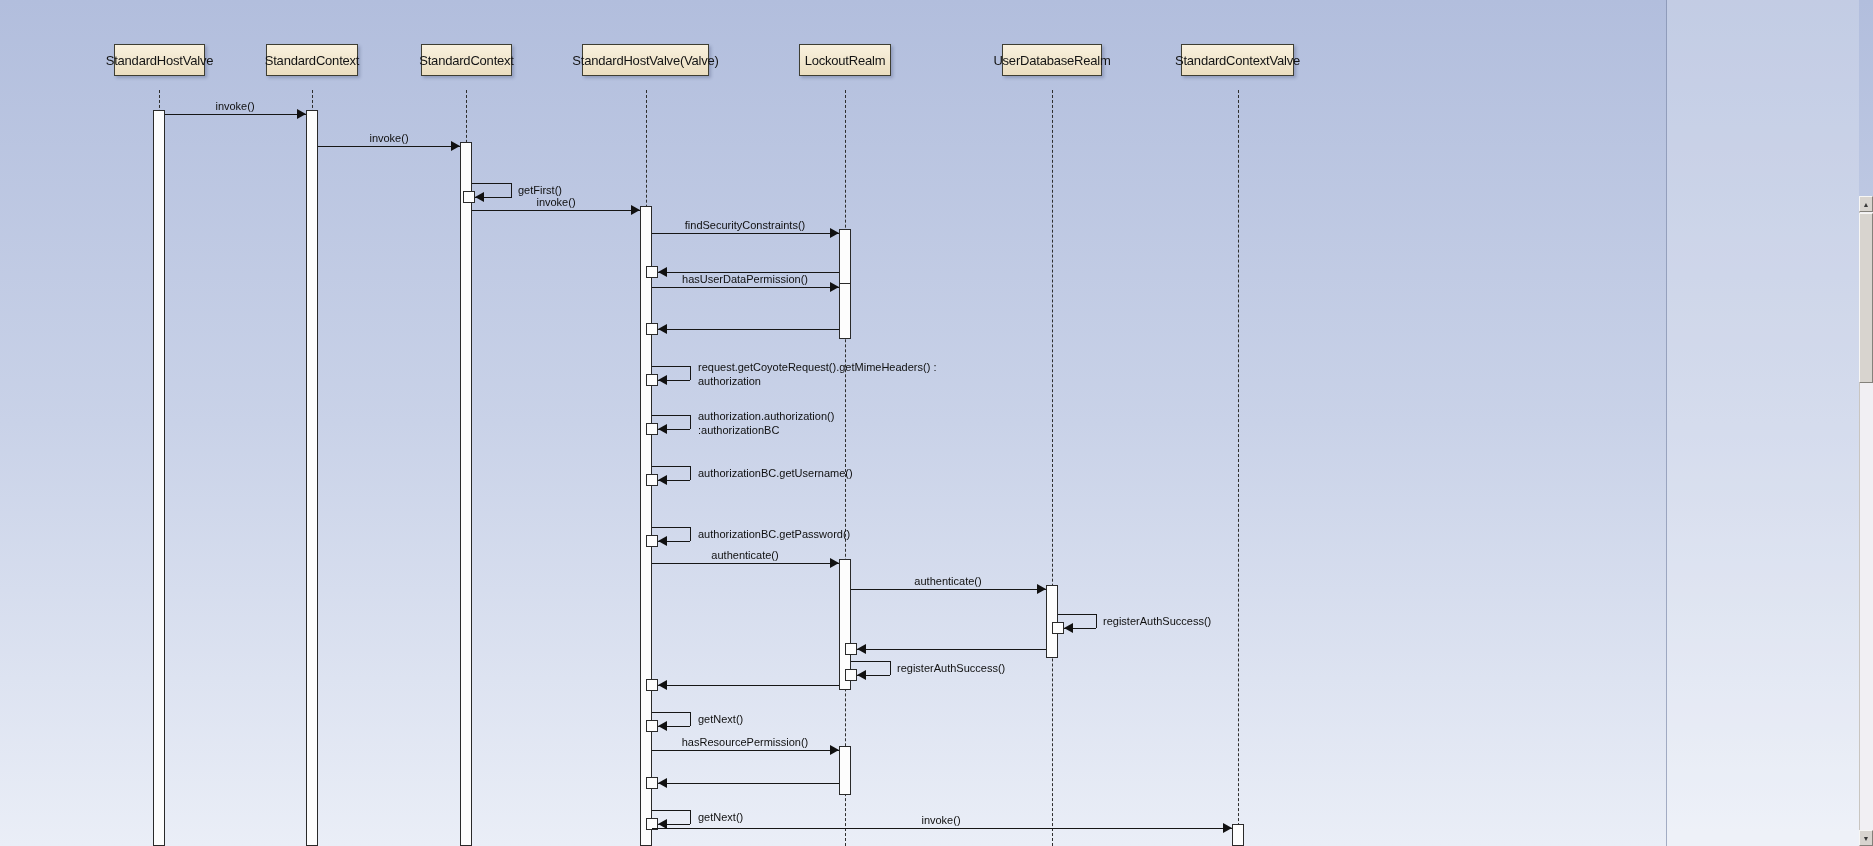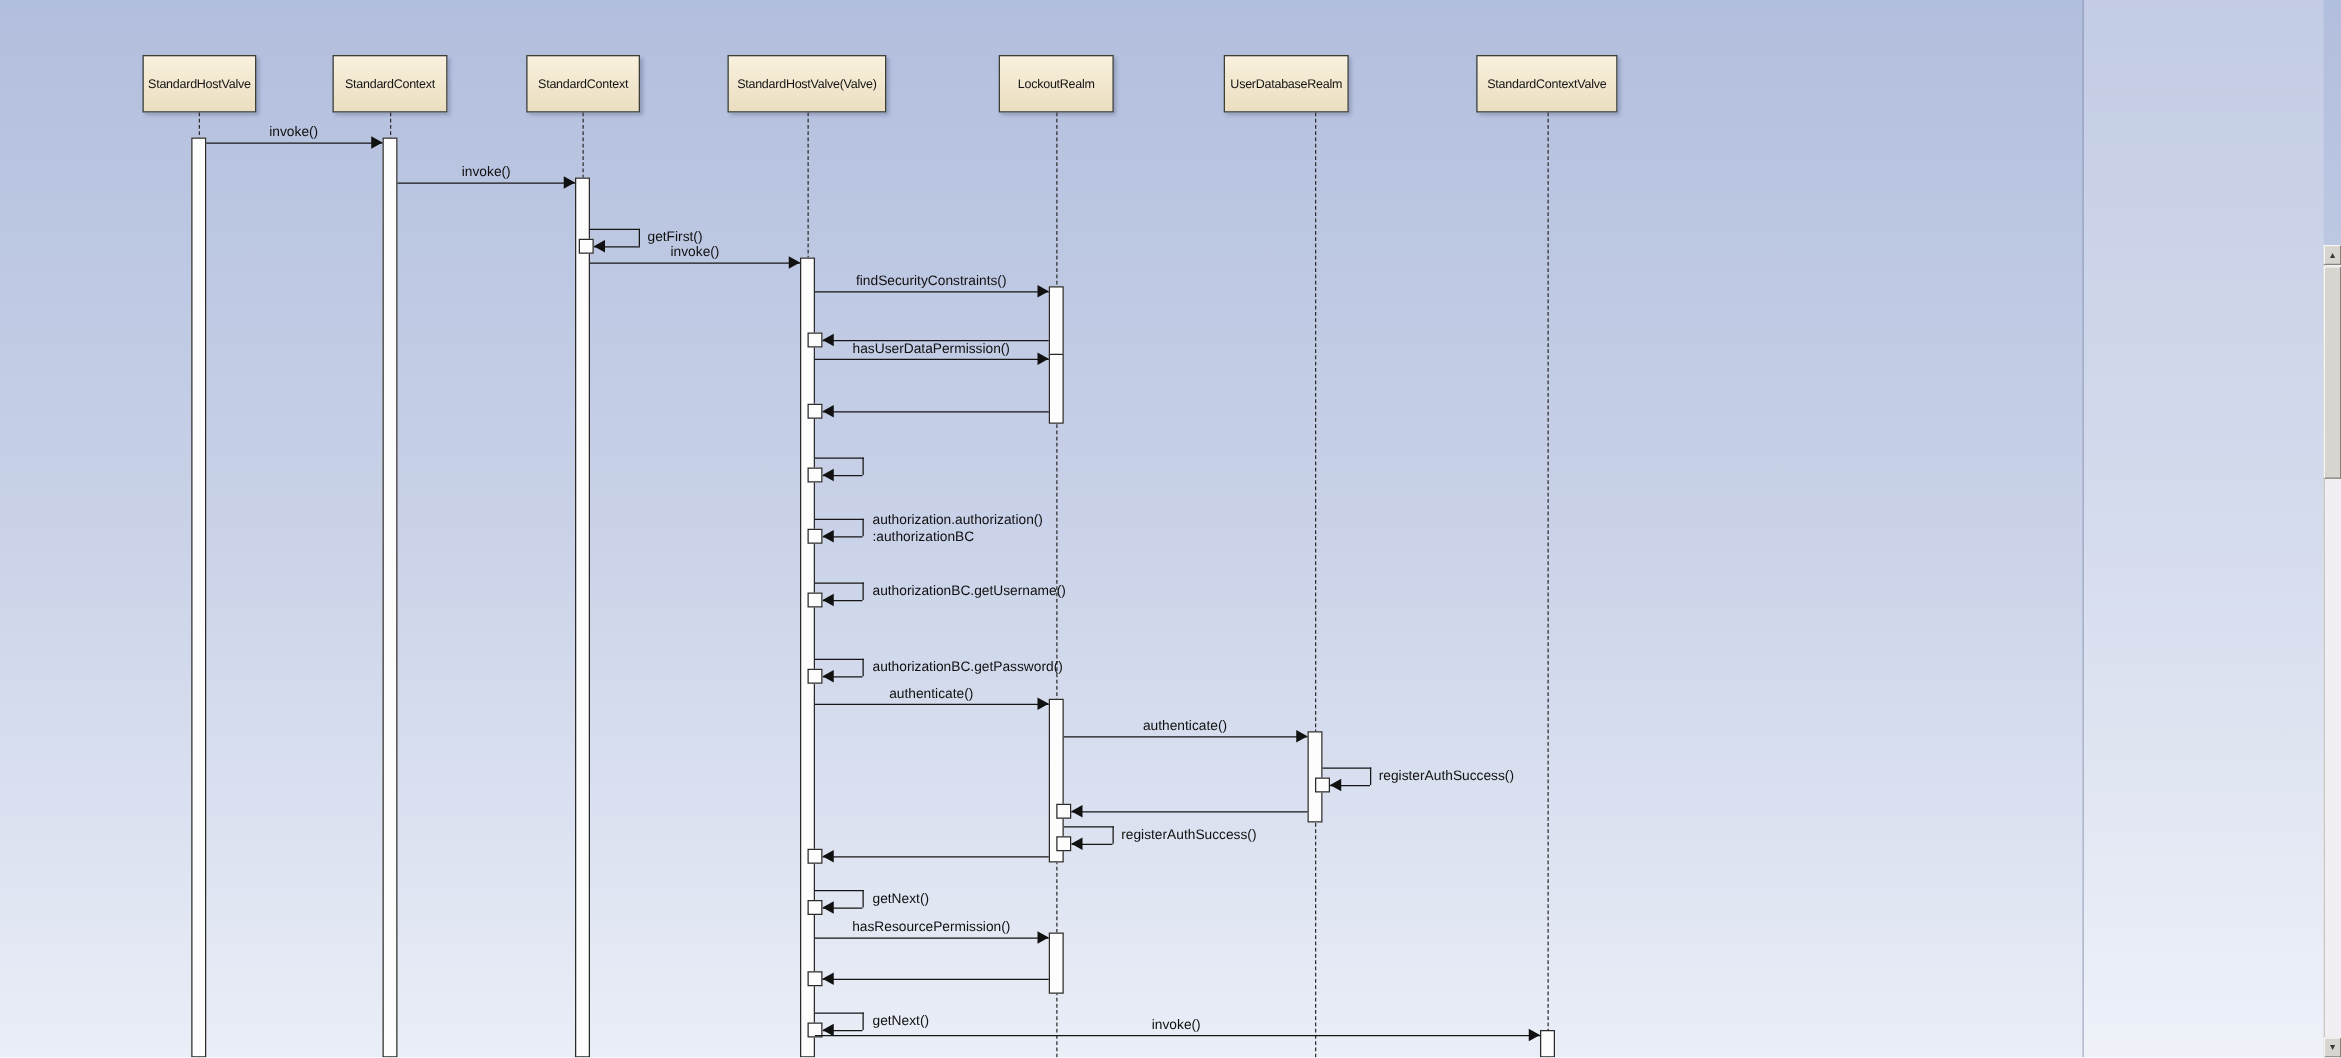--- a/index.html
+++ b/index.html
@@ -9,24 +9,24 @@
   .canvas { position:relative; width:1873px; height:846px; overflow:hidden;
     background: linear-gradient(to bottom, #b2bedd 0%, #c9d2e8 50%, #eaeef7 100%); }
 
   .page-divider { position:absolute; top:0; height:846px; width:0;
     border-left:1px solid rgba(125,136,168,0.65); }
   .page-right-overlay { position:absolute; top:0; height:846px;
     background: rgba(255,255,255,0.22); }
 
   .ll { position:absolute; width:0; border-left:1px dashed #2e2e2e; }
 
-  .head { position:absolute; top:44px; height:46px; border:1px solid #3e3e33;
+  .head { position:absolute; top:44px; height:32px; border:1px solid #3e3e33;
     background: linear-gradient(#f9f1de, #ebdec0);
     display:flex; align-items:center; justify-content:center;
-    font-size:10px; letter-spacing:-0.2px; color:#141414; white-space:nowrap;
+    font-size:13px; letter-spacing:-0.2px; color:#141414; white-space:nowrap;
     box-shadow: 2px 2px 3px rgba(60,70,110,0.30); }
 
   .act { position:absolute; width:12px; background:#fdfdfd; border:1px solid #2a2a2a; }
   .sbox { position:absolute; width:12px; height:12px; background:#fdfdfd; border:1px solid #2a2a2a; }
 
   .hl { position:absolute; height:0; border-top:1px solid #161616; }
   .vl { position:absolute; width:0; border-left:1px solid #161616; }
 
   .arr-r { position:absolute; width:0; height:0;
     border-top:5px solid transparent; border-bottom:5px solid transparent; border-left:9px solid #111; }
@@ -72,21 +72,21 @@
     </div>
   <div class="head" style="left:421px; width:91px;">
       <span>StandardContext</span>
     </div>
   <div class="head" style="left:582px; width:127px;">
       <span>StandardHostValve(Valve)</span>
     </div>
   <div class="head" style="left:799px; width:92px;">
       <span>LockoutRealm</span>
     </div>
-  <div class="head" style="left:979px; width:100px;">
+  <div class="head" style="left:1002px; width:100px;">
       <span>UserDatabaseRealm</span>
     </div>
   <div class="head" style="left:1181px; width:113px;">
       <span>StandardContextValve</span>
     </div>
 
   <div class="act" style="left:153px; top:110px; height:736px;"></div>
   <div class="act" style="left:306px; top:110px; height:736px;"></div>
   <div class="act" style="left:460px; top:142px; height:704px;"></div>
   <div class="act" style="left:640px; top:206px; height:640px;"></div>
@@ -130,20 +130,24 @@
 
   <div class="sbox" style="left:646px; top:323px;"></div>
   <div class="hl" style="left:658px; top:329px; width:181px;"></div>
   <div class="arr-l" style="left:658px; top:324px;"></div>
 
   <div class="hl" style="left:652px; top:366px; width:39px;"></div>
   <div class="vl" style="left:690px; top:366px; height:14px;"></div>
   <div class="hl" style="left:658px; top:380px; width:32px;"></div>
   <div class="arr-l" style="left:658px; top:375px;"></div>
   <div class="sbox" style="left:646px; top:374px;"></div>
+  <div class="slabel" style="left:698px; top:360px;">
+    <span>request.getCoyoteRequest().getMimeHeaders() :</span>
+    <span>authorization</span>
+  </div>
 
   <div class="hl" style="left:652px; top:415px; width:39px;"></div>
   <div class="vl" style="left:690px; top:415px; height:14px;"></div>
   <div class="hl" style="left:658px; top:429px; width:32px;"></div>
   <div class="arr-l" style="left:658px; top:424px;"></div>
   <div class="sbox" style="left:646px; top:423px;"></div>
   <div class="slabel" style="left:698px; top:409px;">
     <span>authorization.authorization()</span>
     <span>:authorizationBC</span>
   </div>

